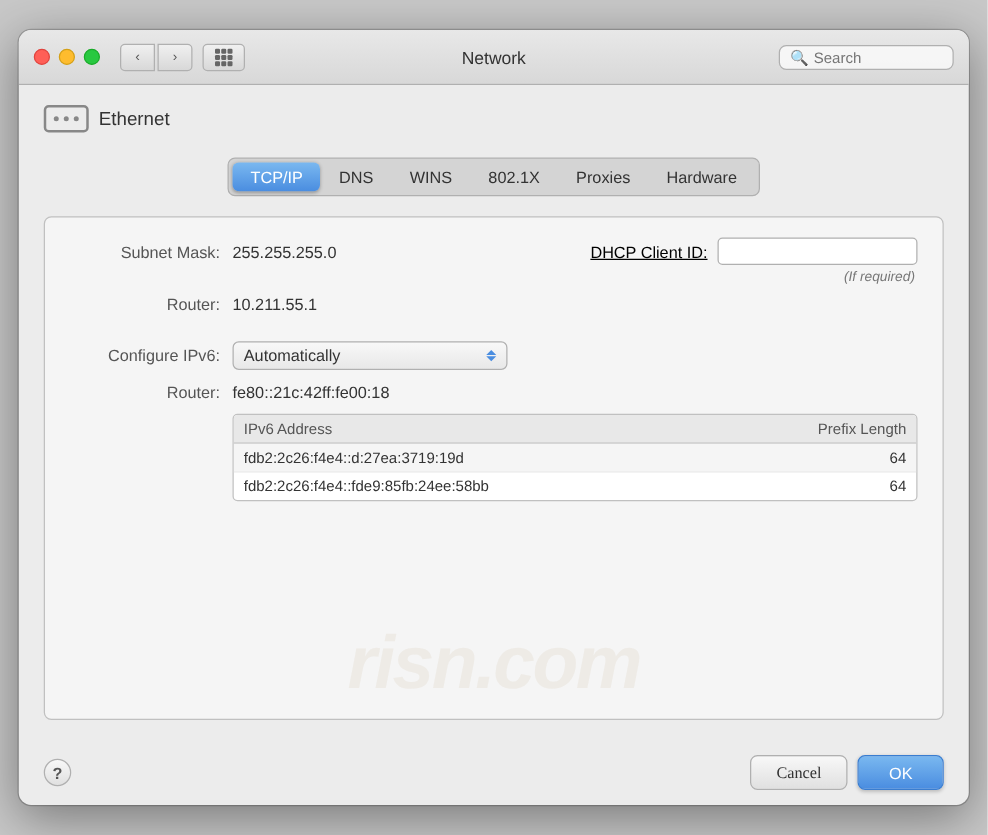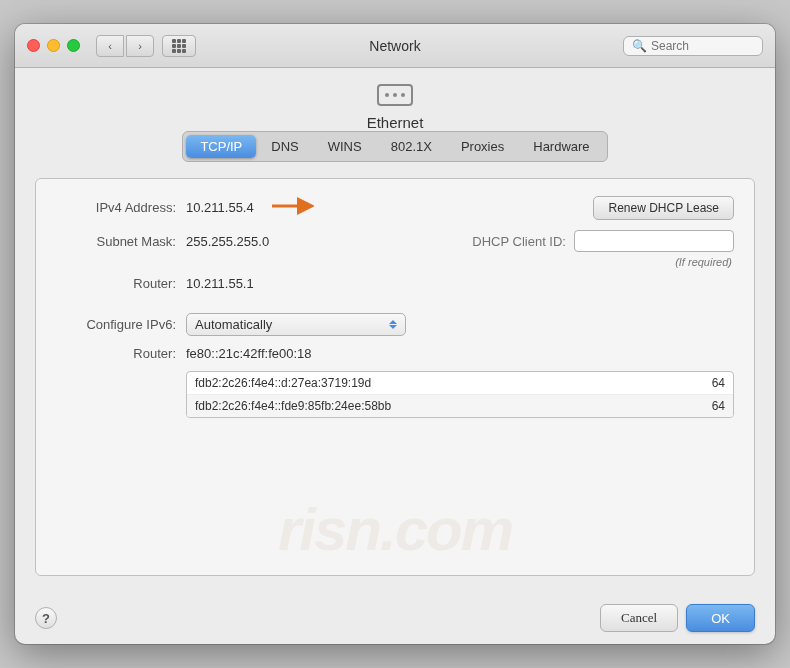--- a/index.html
+++ b/index.html
@@ -145,22 +145,21 @@
       padding: 16px 20px;
       display: flex;
       flex-direction: column;
     }
 
     
     .ethernet-header {
       display: flex;
       align-items: center;
       gap: 8px;
-      margin-bottom: 0;
-      flex-direction: column;
+      margin-bottom: 20px;
     }
 
     .ethernet-icon {
       display: flex;
       align-items: center;
     }
 
     .ethernet-icon-shape {
       width: 36px;
       height: 22px;
@@ -294,24 +293,25 @@
       background: linear-gradient(to bottom, #f8f8f8, #e0e0e0);
       border: 1px solid #b0b0b0;
       border-radius: 5px;
       padding: 4px 14px;
       cursor: pointer;
       font-size: 12px;
       color: #333;
     }
 
     .dhcp-client-label {
-      color: #737373;
+      color: #000000;
       margin-left: auto;
       margin-right: 8px;
       white-space: nowrap;
+      text-decoration: underline;
     }
 
     .dhcp-input {
       width: 160px;
       border: 1px solid #b0b0b0;
       border-radius: 4px;
       padding: 3px 6px;
       background: white;
       font-size: 12px;
     }
@@ -498,36 +498,20 @@
       <div class="tab">DNS</div>
       <div class="tab">WINS</div>
       <div class="tab">802.1X</div>
       <div class="tab">Proxies</div>
       <div class="tab">Hardware</div>
     </div>
 
     <div class="panel">
 
 
-      <div class="form-row">
-        <span class="form-label">IPv4 Address:</span>
-        <span class="address-value">10.211.55.4</span>
-
-        <span class="orange-arrow">
-          <svg width="50" height="22" viewBox="0 0 50 22">
-            <defs>
-              <marker id="arrowhead" markerWidth="6" markerHeight="6" refX="3" refY="3" orient="auto">
-                <polygon points="0 0, 6 3, 0 6" fill="#e07020"></polygon>
-              </marker>
-            </defs>
-            <line x1="8" y1="11" x2="42" y2="11" stroke="#e07020" stroke-width="3" marker-end="url(#arrowhead)"></line>
-          </svg>
-        </span>
-        <button class="renew-btn">Renew DHCP Lease</button>
-      </div>
 
       <div class="form-row">
         <span class="form-label">Subnet Mask:</span>
         <span class="address-value">255.255.255.0</span>
         <span class="dhcp-client-label">DHCP Client ID:</span>
         <input class="dhcp-input" type="text" style="">
       </div>
 
       <div class="if-required-row">
         <span class="if-required">(If required)</span>
@@ -551,20 +535,24 @@
         </div>
       </div>
 
       <div class="form-row">
         <span class="form-label">Router:</span>
         <span class="address-value">fe80::21c:42ff:fe00:18</span>
       </div>
 
       <div style="margin-left:130px;">
         <div class="ipv6-table">
+          <div class="ipv6-table-header">
+            <span class="ipv6-table-header-cell col-address">IPv6 Address</span>
+            <span class="ipv6-table-header-cell col-prefix">Prefix Length</span>
+          </div>
           <div class="ipv6-table-row">
             <span class="ipv6-addr">fdb2:2c26:f4e4::d:27ea:3719:19d</span>
             <span class="ipv6-prefix">64</span>
           </div>
           <div class="ipv6-table-row">
             <span class="ipv6-addr">fdb2:2c26:f4e4::fde9:85fb:24ee:58bb</span>
             <span class="ipv6-prefix">64</span>
           </div>
         </div>
       </div>

